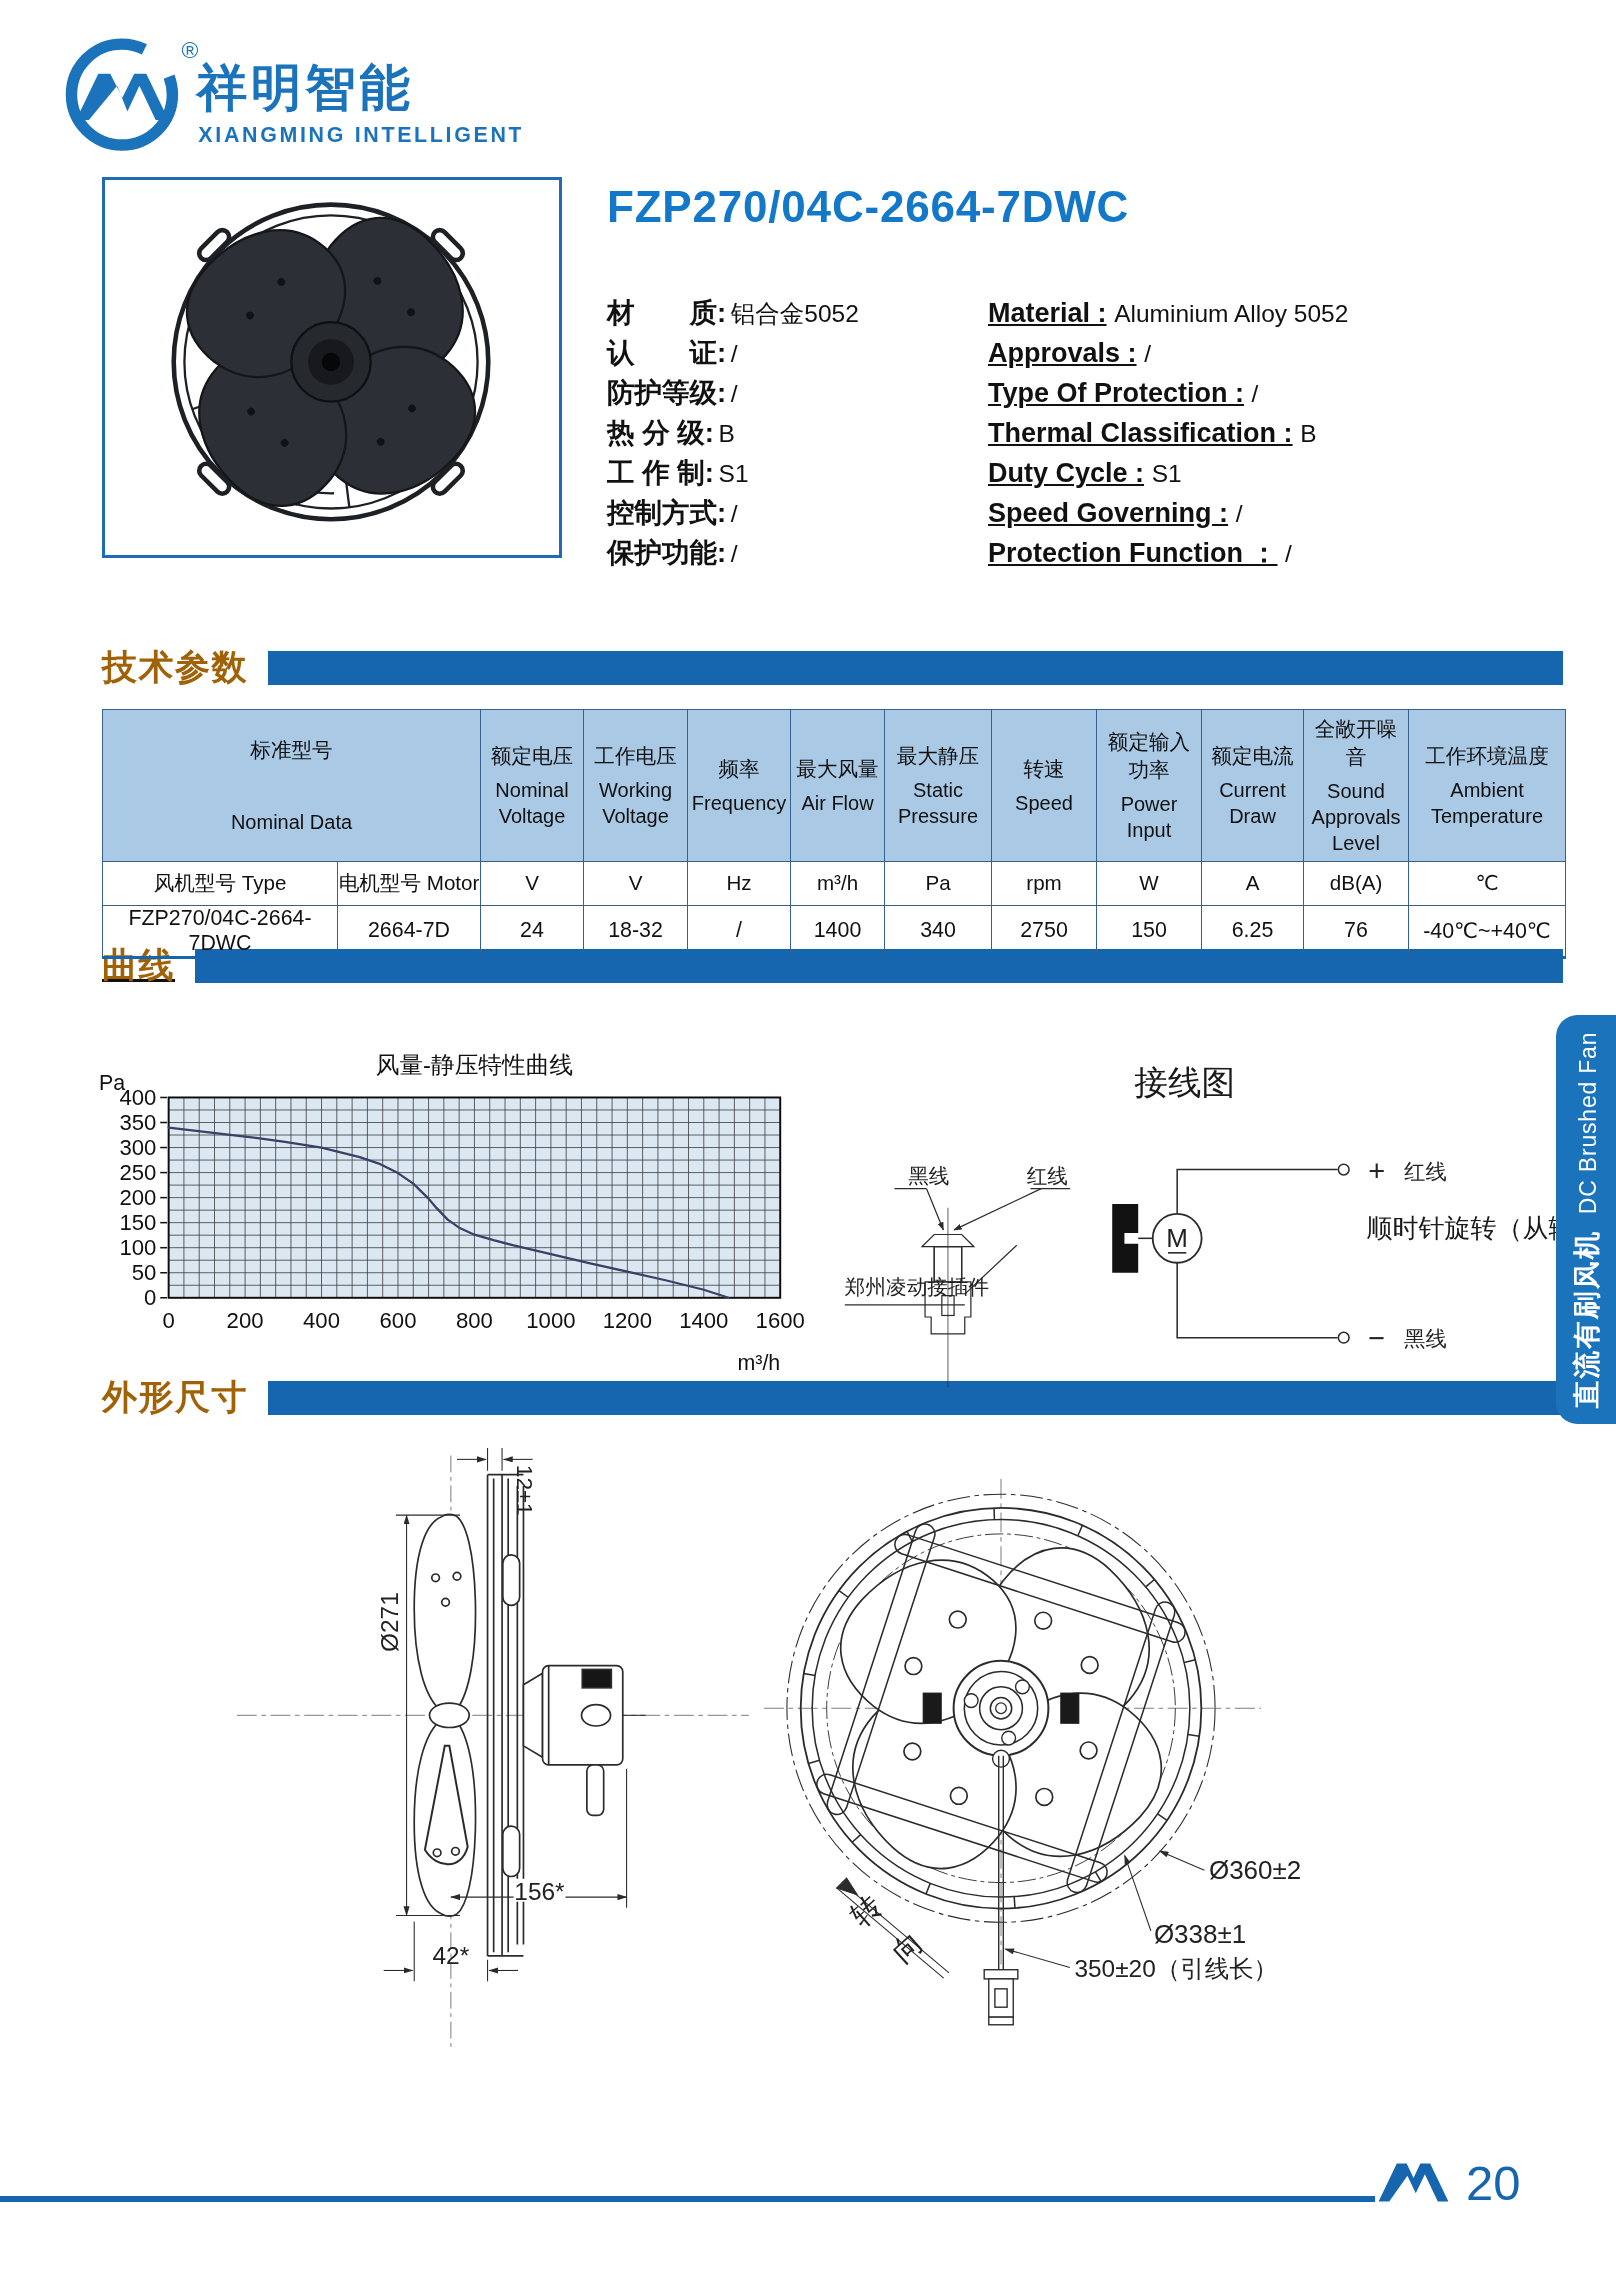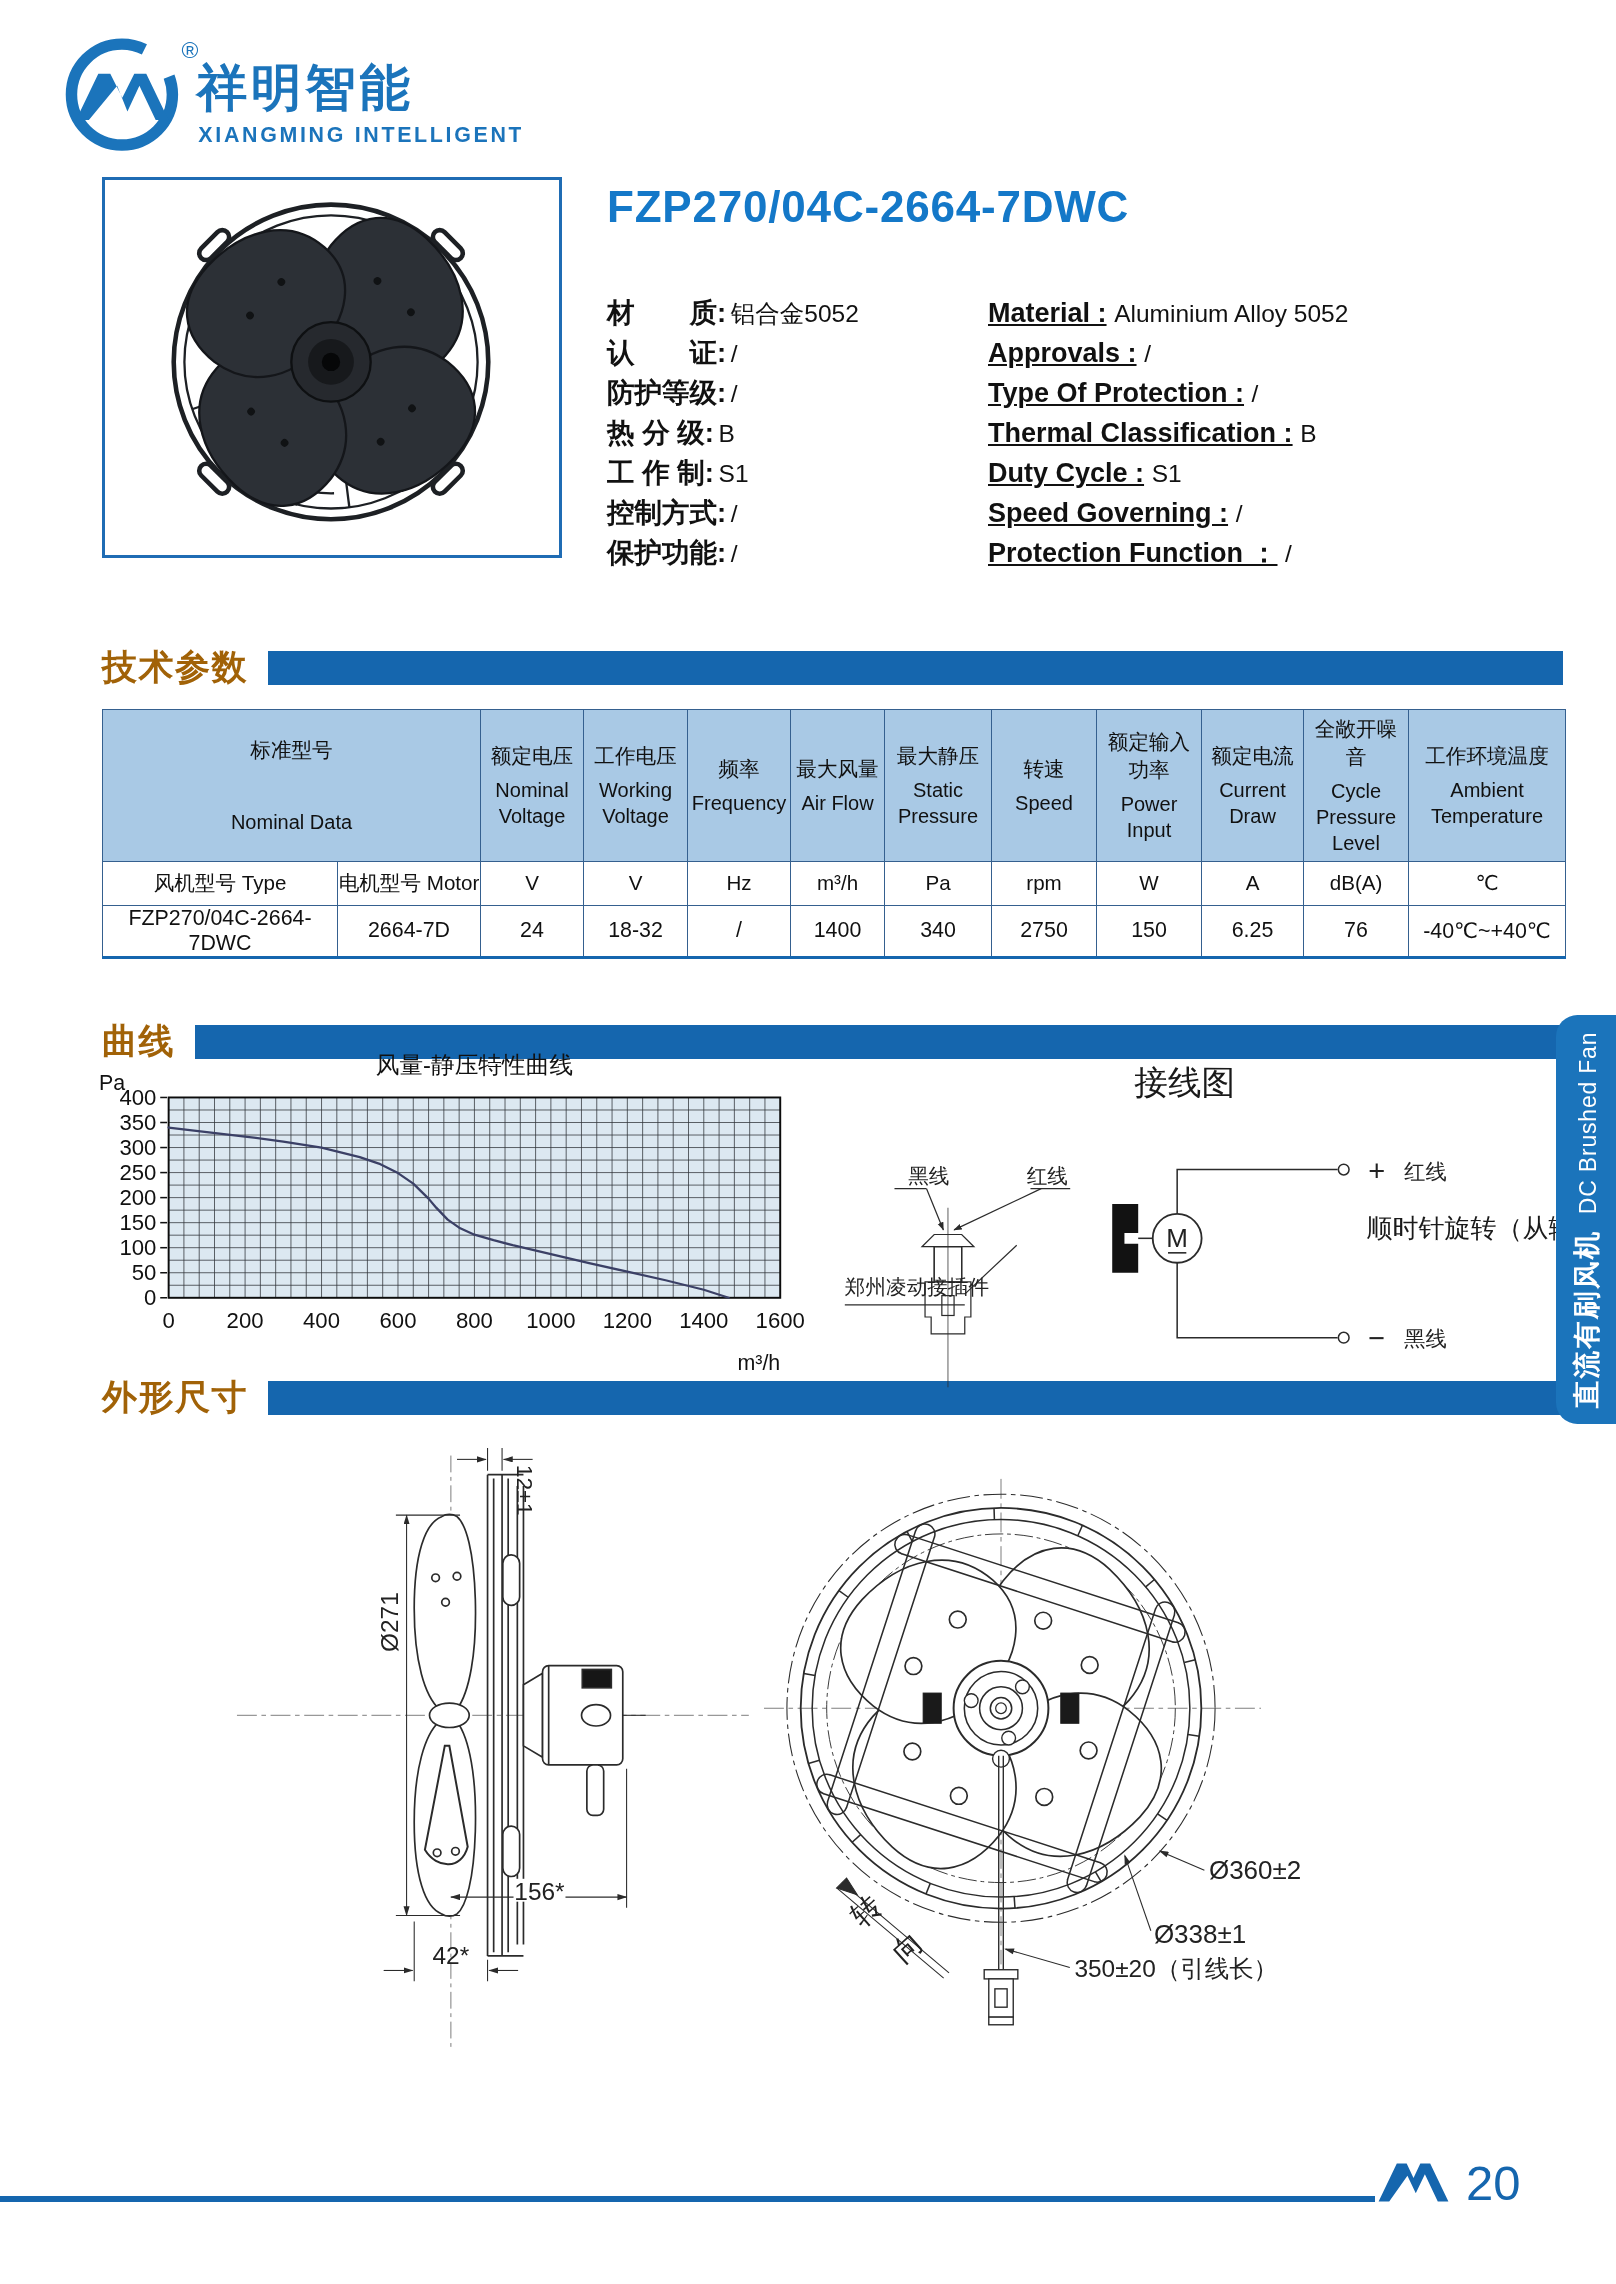--- a/index.html
+++ b/index.html
@@ -21,21 +21,21 @@
   .spec-row{display:grid;grid-template-columns:381px 1fr;height:40px;align-items:center;}
   .cn-lbl{font-weight:700;font-size:27.5px;}
   .cn-val{font-size:24.5px;margin-left:4.6px;}
   .en-lbl{font-weight:700;font-size:27px;text-decoration:underline;}
   .en-val{font-size:24.5px;margin-left:7.6px;}
 
   
   .sec{position:absolute;left:102px;width:1461px;display:flex;align-items:center;}
   .sec-title{font-size:35px;font-weight:700;color:#a16207;letter-spacing:1.5px;white-space:nowrap;}
   .sec-bar{flex:1;height:34px;background:var(--barblue);margin-left:20px;}
-  #sec-tech{top:644px;} #sec-curve{top:1018px;} #sec-dims{top:1374px;}
+  #sec-tech{top:644px;} #sec-curve{top:942px;text-decoration:underline;} #sec-dims{top:1374px;}
 
   
   #tbl-wrap{position:absolute;left:102px;top:709px;width:1461px;}
   table{border-collapse:collapse;table-layout:fixed;width:1461px;border:1.5px solid #1d3f66;}
   th,td{border:0.8px solid var(--tborder);text-align:center;vertical-align:middle;}
   thead th{background:var(--thead);height:136px;font-weight:400;padding:4.6px 3.1px;}
   .h-cn{font-size:20.6px;} .h-en{font-size:20px;line-height:1.3;}
   .g-wide{display:flex;flex-direction:column;justify-content:center;gap:45px;}
   .g-norm{display:flex;flex-direction:column;justify-content:center;gap:7.6px;}
   tr.units td{height:44px;font-size:20.6px;}
@@ -236,21 +236,21 @@
             </th>
             <th>
               <div class="g-norm">
                 <div class="h-cn">额定电流</div>
                 <div class="h-en">Current Draw</div>
               </div>
             </th>
             <th>
               <div class="g-norm">
                 <div class="h-cn">全敞开噪音</div>
-                <div class="h-en">Cycle Pressure Level</div>
+                <div class="h-en">Sound Approvals Level</div>
               </div>
             </th>
             <th>
               <div class="g-norm">
                 <div class="h-cn">工作环境温度</div>
                 <div class="h-en">Ambient Temperature</div>
               </div>
             </th>
           </tr>
         </thead>

